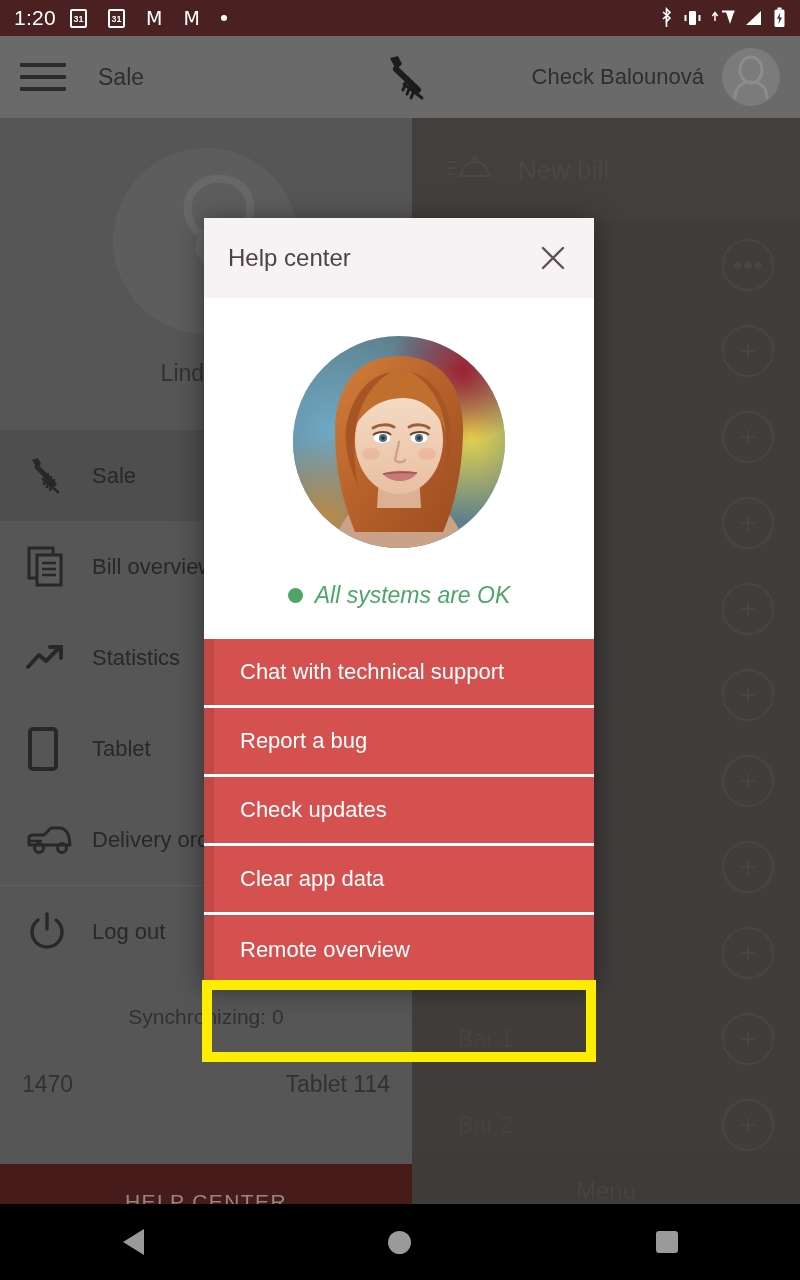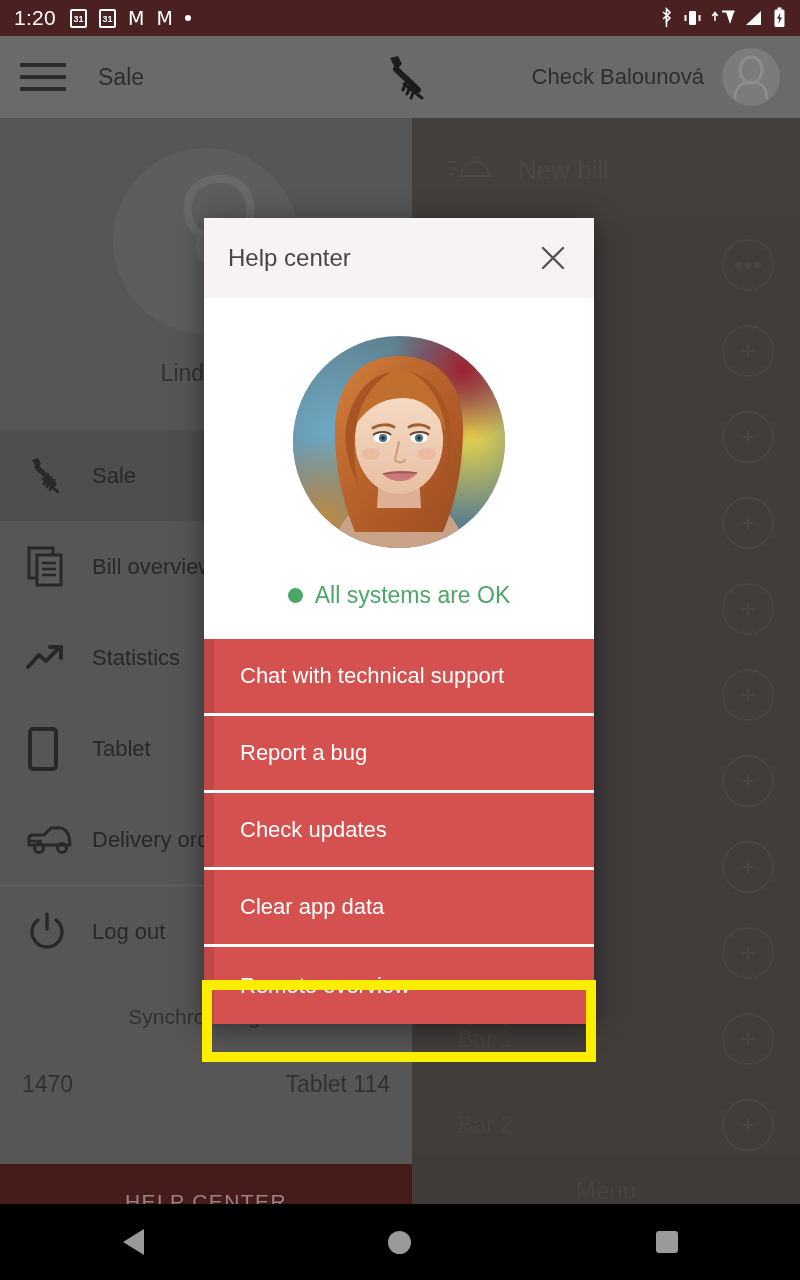--- a/index.html
+++ b/index.html
@@ -11,21 +11,21 @@
   }
 
   
   #status-bar{
     position:absolute; left:0; top:0; width:800px; height:36px;
     background:#4a2020;
     display:flex; align-items:center; padding:0 14px;
     color:#ffffff;
   }
   #status-bar .time{ font-size:21px; letter-spacing:.3px; margin-right:14px; }
-  .sb-icons-left{ display:flex; align-items:center; gap:12px; }
+  .sb-icons-left{ display:flex; align-items:center; gap:21px; }
   .sb-icons-right{ display:flex; align-items:center; gap:9px; margin-left:auto; }
   .cal-ico{
     width:17px; height:19px; border:2px solid #fff; border-radius:2px;
     font-size:9px; line-height:16px; text-align:center; font-weight:bold;
     position:relative;
   }
   .m-ico{ font-size:19px; line-height:19px; font-family:"DejaVu Sans", sans-serif;}
   .dot-ico{ width:6px;height:6px;border-radius:50%;background:#fff;display:inline-block;}
 
   
@@ -131,27 +131,27 @@
     display:flex;align-items:center;justify-content:center;
   }
   #dialog .dlg-body{ background:#fff; padding:38px 0 30px; }
   .photo{
     width:212px;height:212px;border-radius:50%;margin:0 auto;
     position:relative; overflow:hidden;
   }
   .photo .bgblur{ position:absolute; inset:0; }
   .status-line{
     display:flex; align-items:center; justify-content:center;
-    gap:12px; margin-top:34px; color:#4da668; font-size:23px;
+    gap:12px; margin-top:34px; color:#4da668; font-size:23px;font-style:italic;
   }
   .status-line .gdot{ width:15px;height:15px;border-radius:50%;background:#4da668;}
 
   .menu-list{ background:#d4514f; }
   .menu-item{
-    height:77px; display:flex; align-items:center; padding-left:36px;
+    height:69px; display:flex; align-items:center; padding-left:36px;
     color:#ffffff; font-size:22px; position:relative; cursor:pointer;
     border-bottom:3px solid #ffffff;
     background:linear-gradient(90deg,#c04947 0px,#c04947 10px,#d4514f 10px);
   }
   .menu-item:last-child{ border-bottom:none; }
   .menu-item.highlighted{ outline:none; }
 
   #highlight-box{
     position:absolute; left:202px; top:944px; width:394px; height:82px;
     border:10px solid #fdee00; pointer-events:none; z-index:50;

